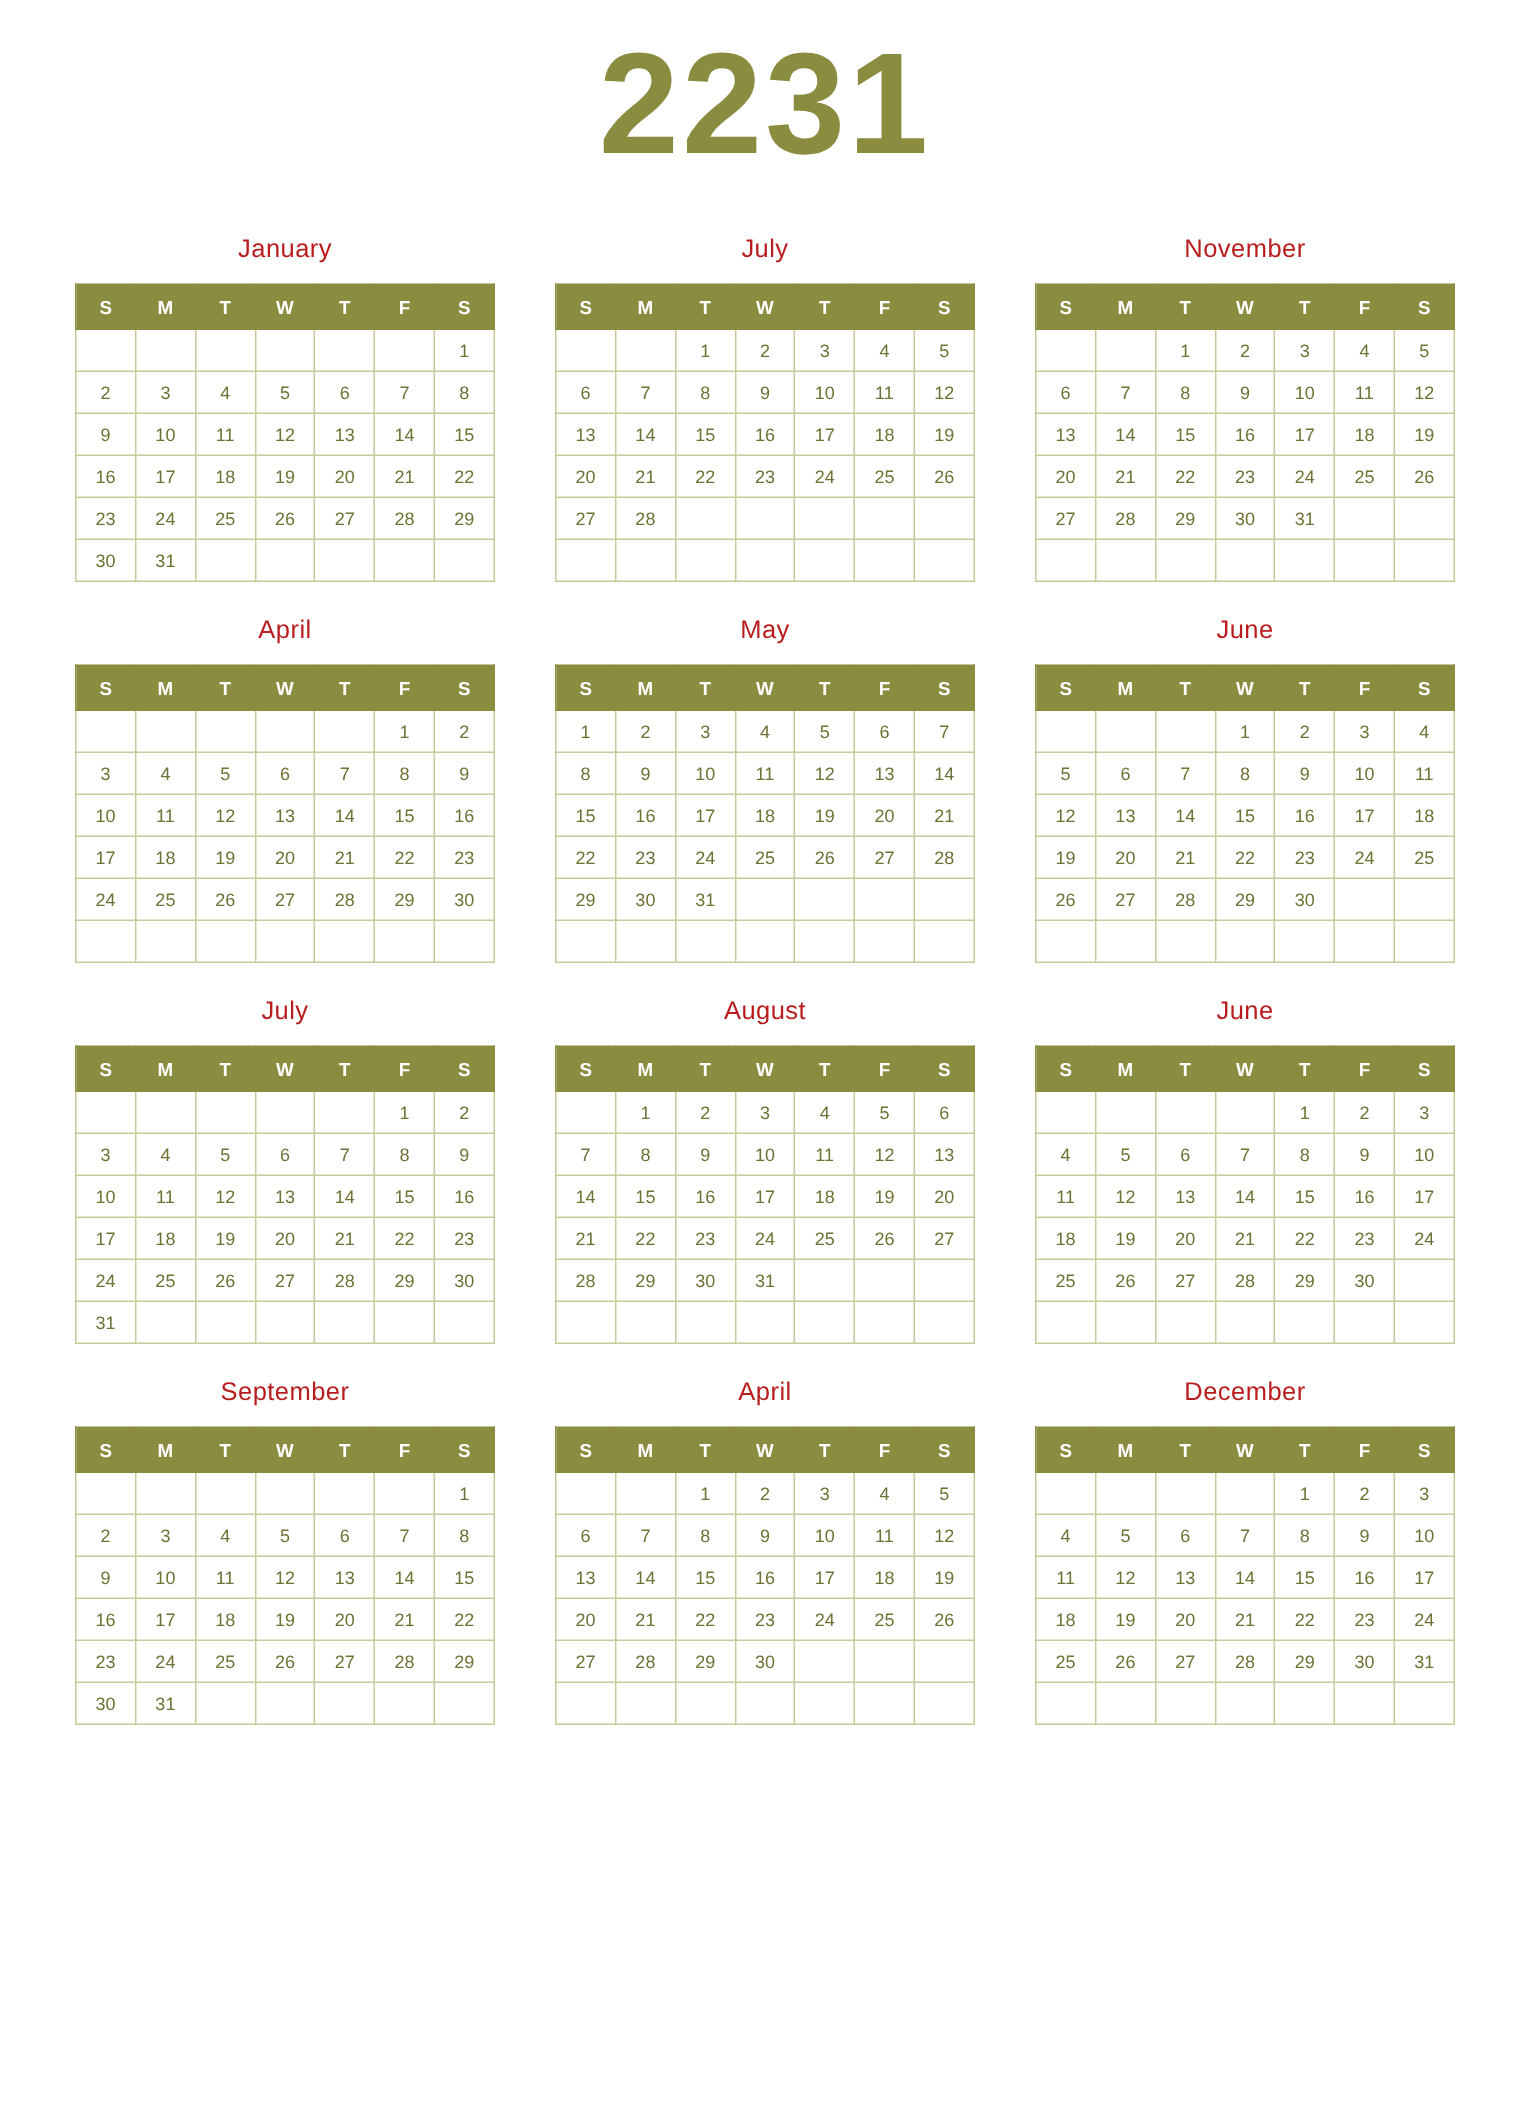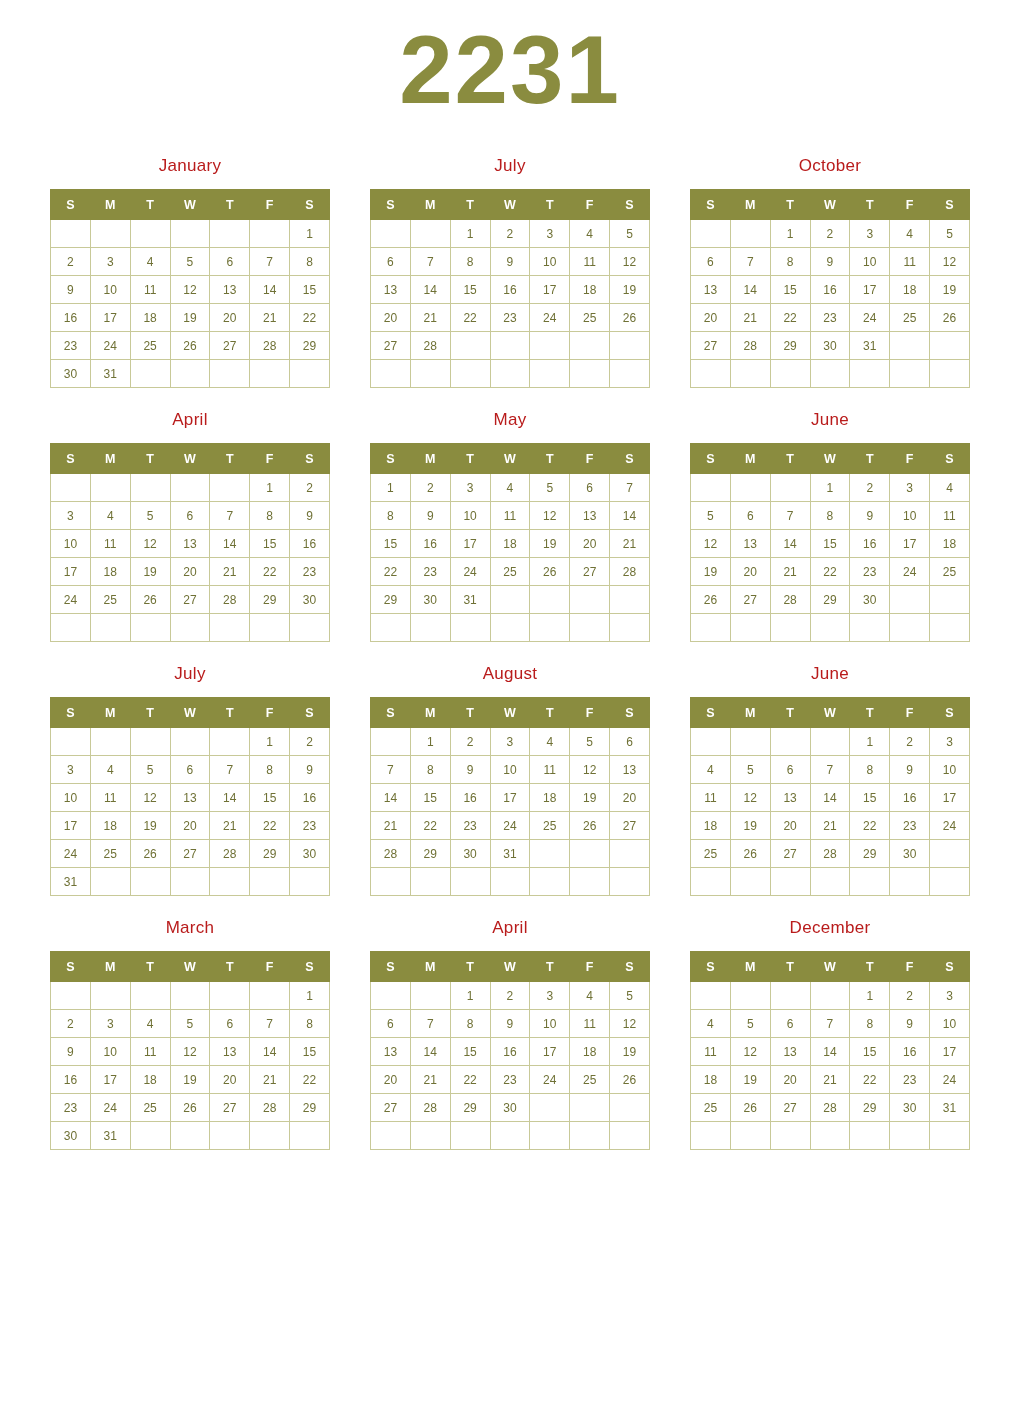--- a/index.html
+++ b/index.html
@@ -226,21 +226,21 @@
               <td></td>
               <td></td>
               <td></td>
               <td></td>
             </tr>
           </tbody>
         </table>
         <div class="month-block-spacer"></div>
       </div>
       <div class="month">
-        <div class="month-name">October</div>
+        <div class="month-name">November</div>
         <table class="month-table">
           <thead>
             <tr>
               <th>S</th>
               <th>M</th>
               <th>T</th>
               <th>W</th>
               <th>T</th>
               <th>F</th>
               <th>S</th>
@@ -737,21 +737,21 @@
               <td></td>
               <td></td>
               <td></td>
               <td></td>
             </tr>
           </tbody>
         </table>
         <div class="month-block-spacer"></div>
       </div>
       <div class="month">
-        <div class="month-name">March</div>
+        <div class="month-name">September</div>
         <table class="month-table">
           <thead>
             <tr>
               <th>S</th>
               <th>M</th>
               <th>T</th>
               <th>W</th>
               <th>T</th>
               <th>F</th>
               <th>S</th>

